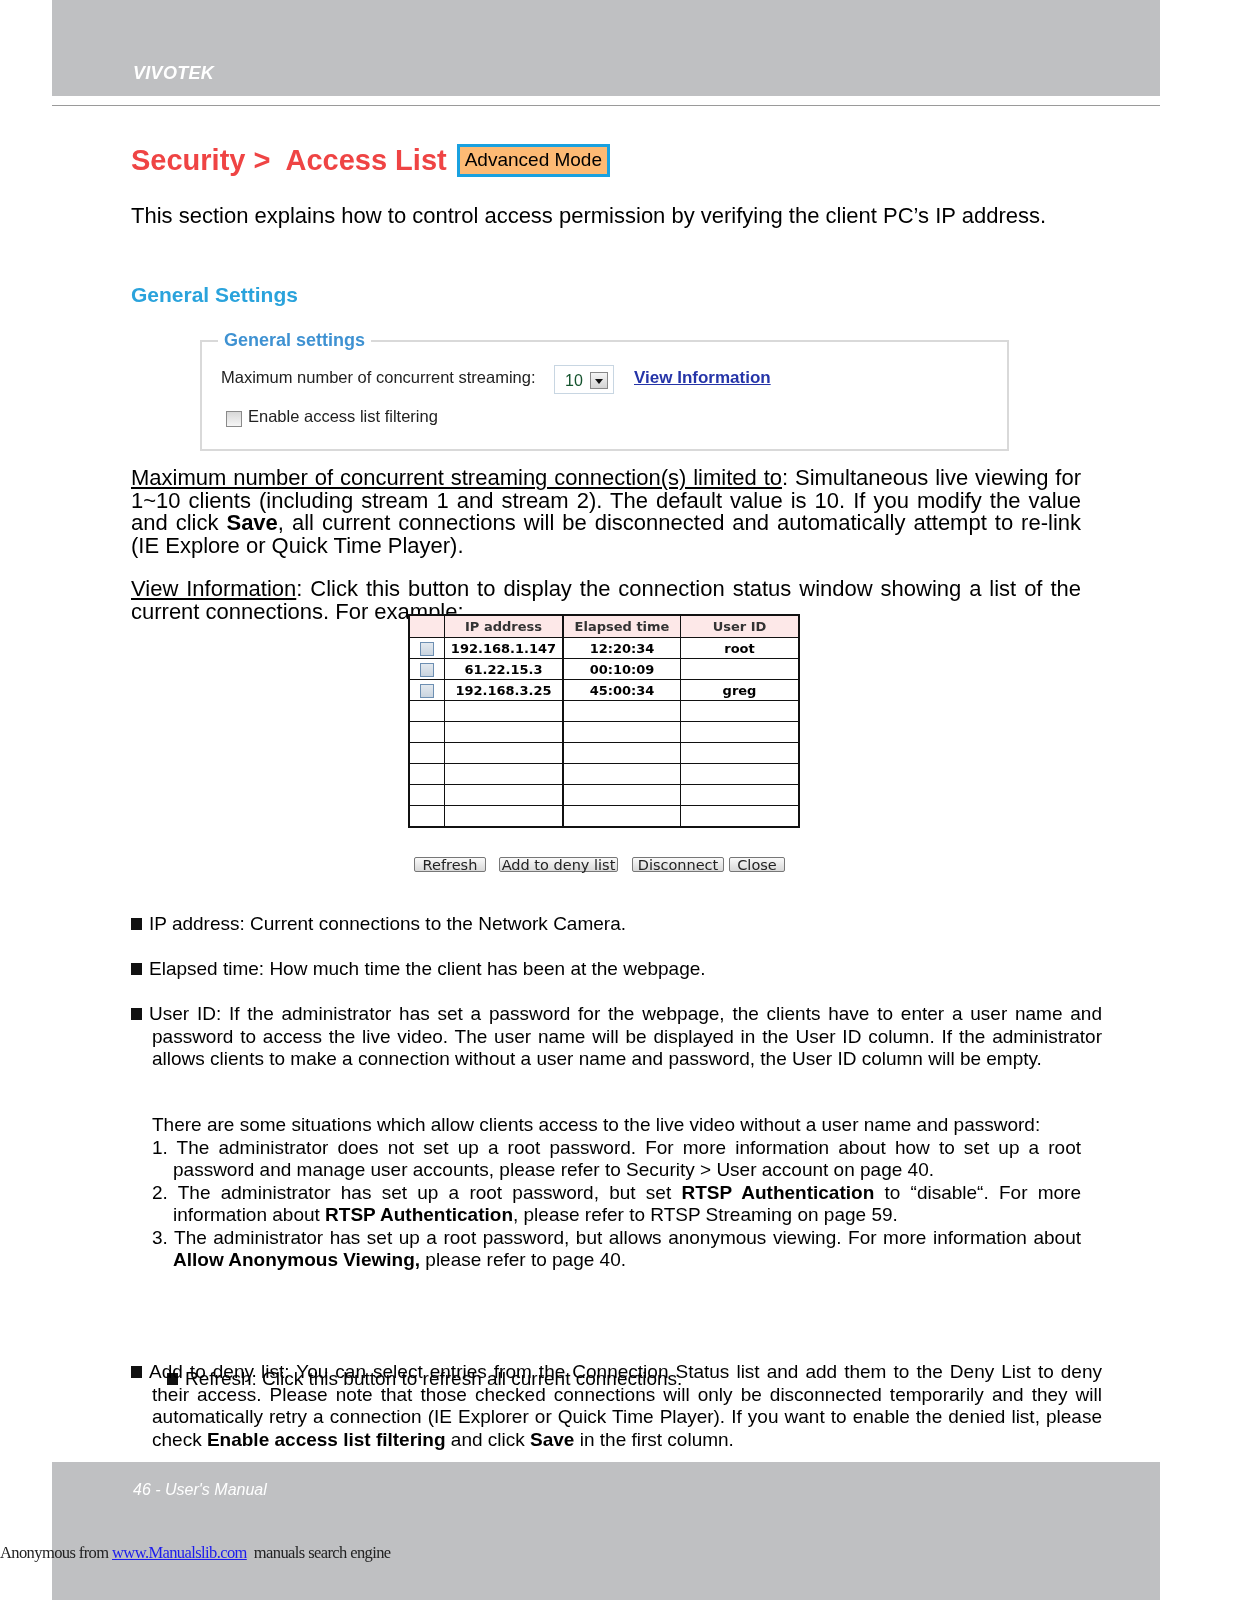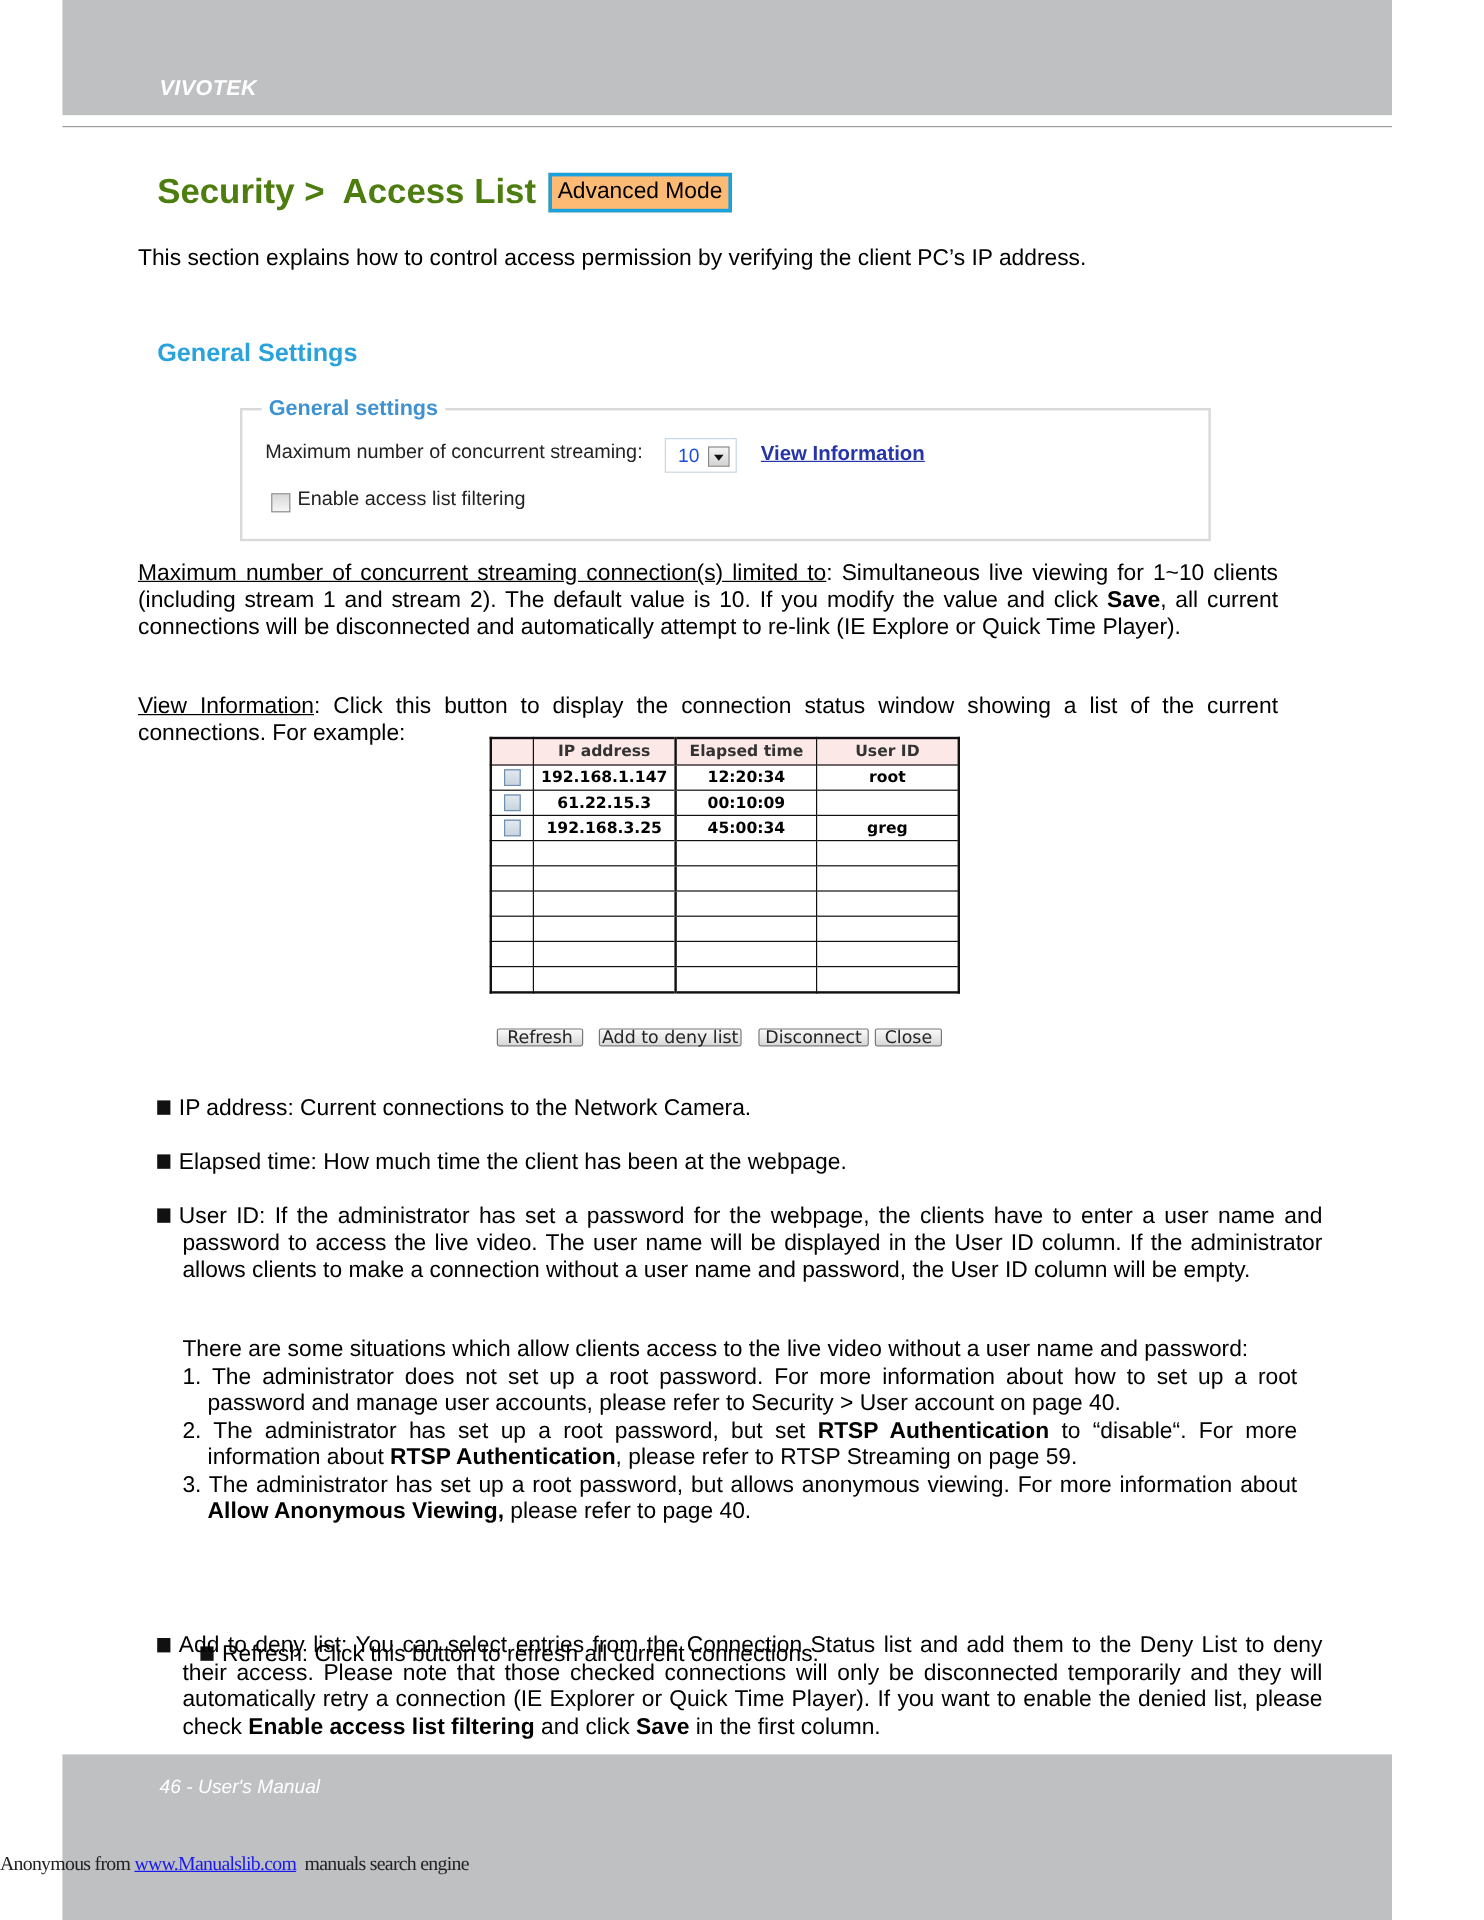--- a/index.html
+++ b/index.html
@@ -3,33 +3,33 @@
 <meta charset="utf-8">
 <style>
   html, body { margin:0; padding:0; background:#ffffff; }
   body { width:1237px; height:1600px; position:relative; overflow:hidden;
          font-family:"Liberation Sans", sans-serif; color:#000; }
   .hdr-band { position:absolute; left:52px; top:0; width:1108px; height:96px; background:#bfc0c2; }
   .brand { position:absolute; left:133px; top:63px; font-size:18px; font-weight:bold; font-style:italic; color:#ffffff; letter-spacing:0.3px; }
   .hdr-rule { position:absolute; left:52px; top:105px; width:1108px; height:1px; background:#9a9a9a; }
 
   .title-row { position:absolute; left:131px; top:140px; height:40px; display:flex; align-items:center; }
-  .title { font-size:29px; font-weight:bold; color:#4d7c0f; white-space:pre;text-align:center; }
+  .title { font-size:29px; font-weight:bold; color:#ef4444; white-space:pre;text-align:center; }
   .mode-badge { margin-left:10px; border:3px solid #19a1e0; background:#fdba74; font-size:19px; color:#000; padding:1px 5px 2px 5px; line-height:24px; }
 
-  .p { position:absolute; left:115px; width:950px; font-size:19px; line-height:22.5px; text-align:justify; }
+  .p { position:absolute; left:131px; width:950px; font-size:22px; line-height:22.5px; text-align:justify; }
   .intro { top:205px; white-space:nowrap; text-align:left; }
   .sec-h { position:absolute; left:131px; top:283px; font-size:21px; font-weight:bold; color:#2aa3dc; }
 
   
   .gs-box { position:absolute; left:200px; top:340px; width:809px; height:111px; border:2px solid #d9d9d9; box-sizing:border-box; }
   .gs-legend { position:absolute; left:218px; top:330px; background:#fff; padding:0 6px; font-size:18px; font-weight:bold; color:#3f92d2; }
   .gs-label { position:absolute; left:221px; top:368px; font-size:16.5px; color:#222;text-align:right; }
   .gs-select { position:absolute; left:554px; top:365px; width:60px; height:29px; border:1px solid #c8d6e2; box-sizing:border-box; background:#fff; }
-  .gs-select-val { position:absolute; left:10px; top:6px; font-size:16px; color:#1d4ed8; }
+  .gs-select-val { position:absolute; left:10px; top:6px; font-size:16px; color:#14532d; }
   .gs-select-btn { position:absolute; left:35px; top:6px; width:18px; height:17px; border:1px solid #888; box-sizing:border-box; background:linear-gradient(#f4f4f4,#d4d4d4); }
   .gs-select-btn::after { content:""; position:absolute; left:4px; top:6px; border-left:4px solid transparent; border-right:4px solid transparent; border-top:5px solid #111; }
   .gs-link { position:absolute; left:634px; top:368px; font-size:17px; font-weight:bold; color:#2534a8; text-decoration:underline; cursor:pointer; }
   .gs-check { position:absolute; left:226px; top:411px; width:16px; height:16px; border:1px solid #8a8a8a; box-sizing:border-box; background:linear-gradient(#d8d8d8,#f6f6f6); }
   .gs-check-label { position:absolute; left:248px; top:407px; font-size:16.5px; color:#222; }
 
   .p-max { top:467px; }
   .p-view { top:578px; }
   .u { text-decoration:underline; }
 

